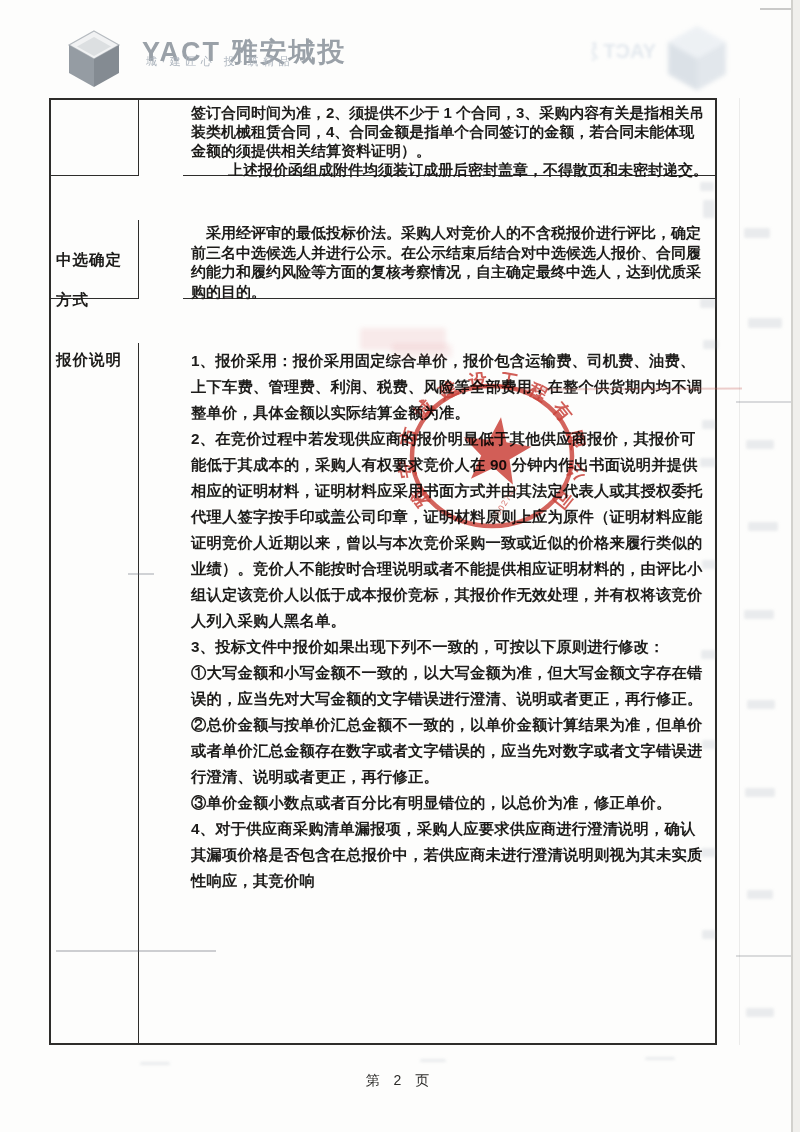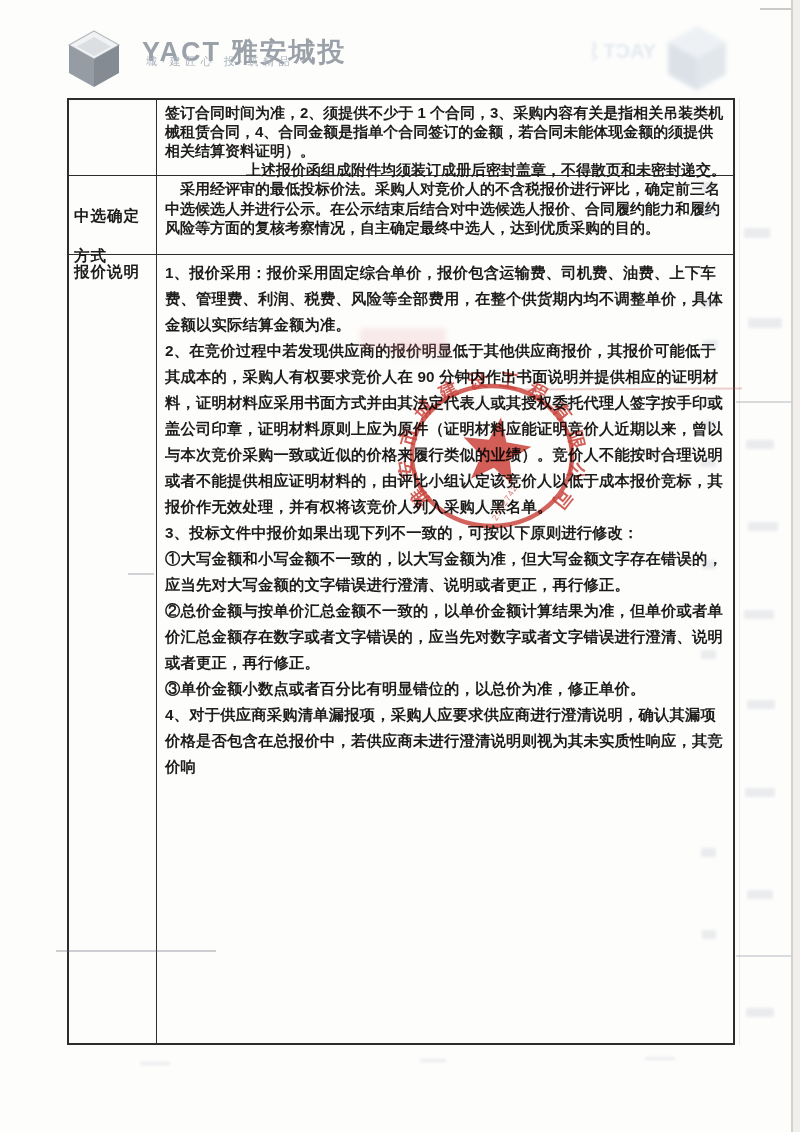--- a/index.html
+++ b/index.html
@@ -16,24 +16,24 @@
              letter-spacing:4.5px; filter:blur(0.6px); white-space:nowrap; }
 
   
   .ghost-logo { position:absolute; left:652px; top:20px; width:90px; height:74px;
                 opacity:.45; filter:blur(2px); transform:scaleX(-1); }
   .ghost-brand { position:absolute; left:592px; top:38px; width:64px; height:26px;
                  overflow:hidden; color:#cdd7e2; font-size:20px; font-weight:700;
                  transform:scaleX(-1); opacity:.55; filter:blur(1.5px); white-space:nowrap; }
 
   
-  .doc-table { position:absolute; left:67px; top:98px; width:668px; height:947px;
+  .doc-table { position:absolute; left:49px; top:98px; width:668px; height:947px;
                display:grid; grid-template-columns:88px 1fr;
                grid-template-rows:76px 79px 1fr;
-               border:2px solid #2e2d2b; color:#1d1c1a; }
+               border:2px solid #2e2d2b; color:#1d1c1a;gap:44px; }
   .cell { border-right:1.5px solid #2e2d2b; border-bottom:1.5px solid #2e2d2b; }
   .cell.last-row { border-bottom:none; }
   .cell.content-col { border-right:none; }
   .label-cell { font-size:15.5px; font-weight:700; line-height:22px; padding:6px 3px 0 5px;
                 letter-spacing:1px; }
   .label-cell.mid { padding-top:20px; line-height:40px; }
   .content-cell { padding:3px 7px 0 8px; font-size:15px; font-weight:600; }
   .content-cell p { line-height:19px; }
   .row1 p.indented { text-indent:1.2em;text-align:right; }
   .row2 p { text-indent:1em; line-height:19.5px; }
@@ -127,20 +127,21 @@
   <div class="scanline" style="left:736px; top:955px; width:60px; background:rgba(95,100,110,.22);"></div>
   <div class="scanline" style="left:128px; top:573px; width:26px; background:rgba(95,100,110,.28);"></div>
   <div class="scanline" style="left:760px; top:8px; width:34px; background:rgba(140,140,140,.45);"></div>
 
   <div class="smudge" style="left:360px; top:328px; width:86px; height:22px; background:rgba(220,120,130,.14); filter:blur(2.5px);"></div>
   <div class="smudge" style="left:392px; top:344px; width:60px; height:14px; background:rgba(220,120,130,.12); filter:blur(2.5px);"></div>
 
   <div class="edge-strip"></div>
   <div class="edge-line"></div>
 
+  <div class="footer">第 2 页</div>
 
 <div class="smudge" style="left: 700px; top: 182px; width: 14px; height: 9px;"></div>
     <div class="smudge" style="left: 703px; top: 200px; width: 12px; height: 18px;"></div>
     <div class="smudge" style="left: 744px; top: 228px; width: 26px; height: 10px;"></div>
     <div class="smudge" style="left: 700px; top: 298px; width: 16px; height: 10px;"></div>
     <div class="smudge" style="left: 748px; top: 318px; width: 34px; height: 10px;"></div>
     <div class="smudge" style="left: 703px; top: 340px; width: 15px; height: 9px;"></div>
     <div class="smudge" style="left: 702px; top: 420px; width: 14px; height: 9px;"></div>
     <div class="smudge" style="left: 746px; top: 440px; width: 28px; height: 9px;"></div>
     <div class="smudge" style="left: 700px; top: 458px; width: 16px; height: 9px;"></div>

